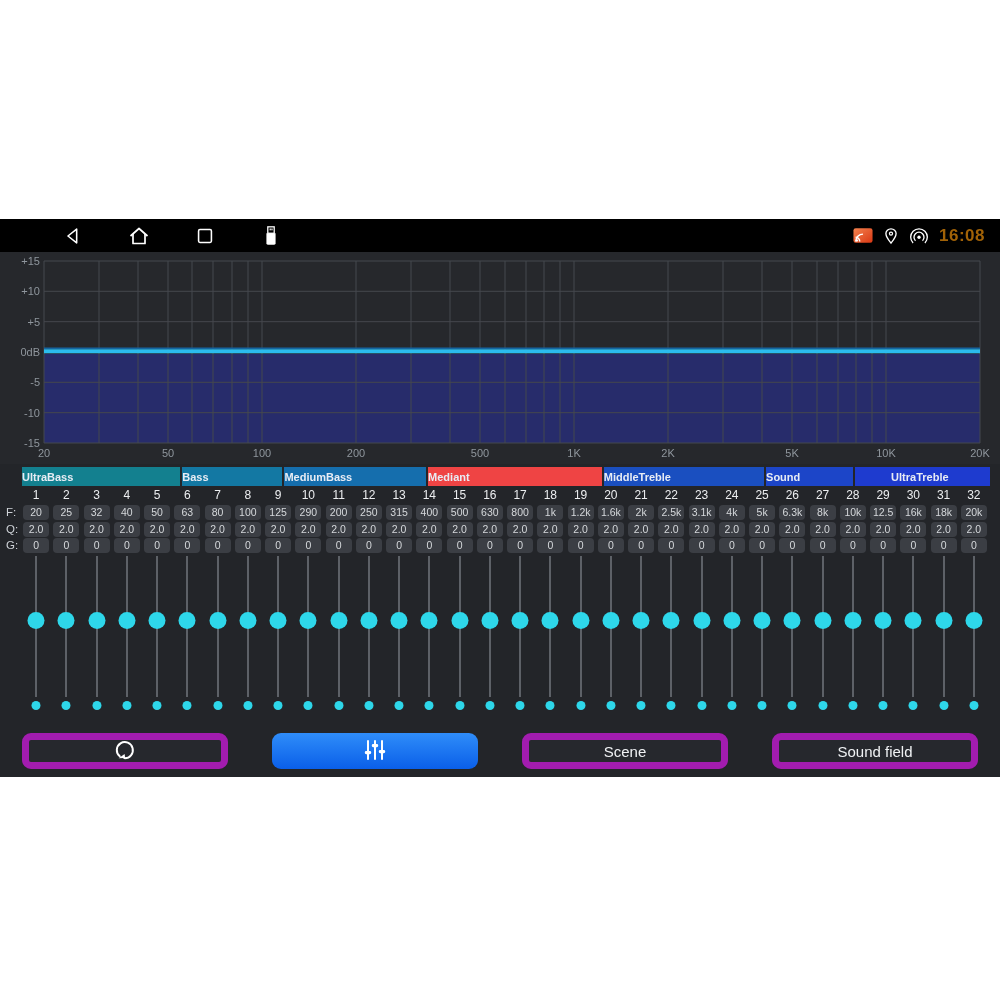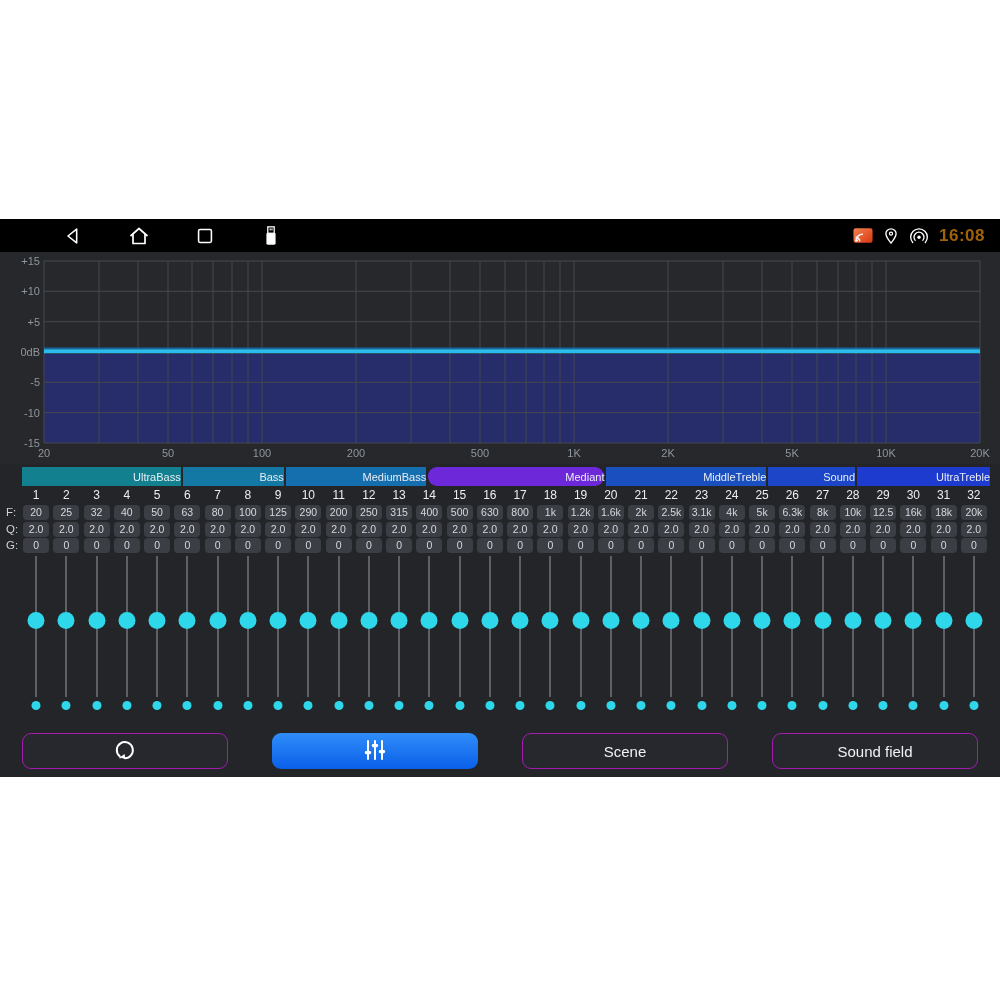--- a/index.html
+++ b/index.html
@@ -17,22 +17,22 @@
   .status-right .ic { width:22px; height:22px; display:flex; align-items:center; justify-content:center; }
   .clock { color:#a16207; font-size:17px; font-weight:bold; letter-spacing:.5px; margin-left:3px; }
 
   
   .eq-graph { position:absolute; top:33px; left:0; width:1000px; height:212px;padding-left:27px; }
   .eq-graph svg { position:absolute; inset:0; }
 
   
   .band-strip { position:absolute; top:248px; left:22px; width:968px; height:19px;
     display:flex; gap:2px; }
-  .band-seg { display:flex; align-items:center; justify-content:flex-end;
-    color:#e8ecf4; font-size:11px; }
+  .band-seg { display:flex; align-items:center; justify-content:flex-start;
+    color:#e8ecf4; font-size:11px;font-weight:bold; }
 
   
   .row-label { position:absolute; left:6px; width:16px; font-size:11.5px; color:#cfd3d8; }
   .grid32 { position:absolute; left:21px; width:968px;
     display:grid; grid-template-columns:repeat(32,1fr); }
   .num-cell { text-align:center; font-size:12px; color:#eceef0; }
   .val-box { justify-self:center; width:26px; height:15px; line-height:15px;
     background:#3b3e44; border-radius:4px; text-align:center;
     font-size:10.5px; color:#d5d8db; }
 
@@ -43,21 +43,21 @@
   .slider .track { position:absolute; left:50%; transform:translateX(-50%);
     top:0; width:2px; height:141px; background:#5d6167; }
   .slider .knob { position:absolute; left:50%; transform:translateX(-50%);
     top:55.5px; width:17px; height:17px; border-radius:50%; background:#2ed7ea; }
   .slider .dot { position:absolute; left:50%; transform:translateX(-50%);
     top:145px; width:9px; height:9px; border-radius:50%; background:#2ed7ea; }
 
   
   .button-row { position:absolute; top:514px; left:22px; width:956px;
     display:flex; justify-content:space-between; }
-  .btn { width:206px; height:36px; border-radius:9px; border:1px solid #a21caf;
+  .btn { width:206px; height:36px; border-radius:9px; border:7px solid #a21caf;
     background:#26282d; color:#f0f2f4; font-size:15px;
     display:flex; align-items:center; justify-content:center; gap:8px;
     font-family:"Liberation Sans", sans-serif; }
   .btn.primary { border:none; background:linear-gradient(#2f8df9,#0a5fe9); }
 </style>
 </head>
 <body>
 
 <div class="device">
 
@@ -184,21 +184,21 @@
   <div class="band-strip">
       <div class="band-seg" style="flex-grow: 178; background: rgb(19, 128, 143);">
         <div>UltraBass</div>
       </div>
       <div class="band-seg" style="flex-grow: 123; background: rgb(19, 120, 163);">
         <div>Bass</div>
       </div>
       <div class="band-seg" style="flex-grow: 123; background: rgb(21, 110, 173);">
         <div>MediumBass</div>
       </div>
-      <div class="band-seg" style="flex-grow: 220; background: #6d28d9; border-radius: 9px;">
+      <div class="band-seg" style="flex-grow: 220; background: #ef4444;">
         <div>Mediant</div>
       </div>
       <div class="band-seg" style="flex-grow: 155; background: rgb(26, 79, 192);">
         <div>MiddleTreble</div>
       </div>
       <div class="band-seg" style="flex-grow: 88; background: rgb(28, 69, 200);">
         <div>Sound</div>
       </div>
       <div class="band-seg" style="flex-grow: 69; background: rgb(30, 59, 207); padding-left: 36px;">
         <div>UltraTreble</div>

